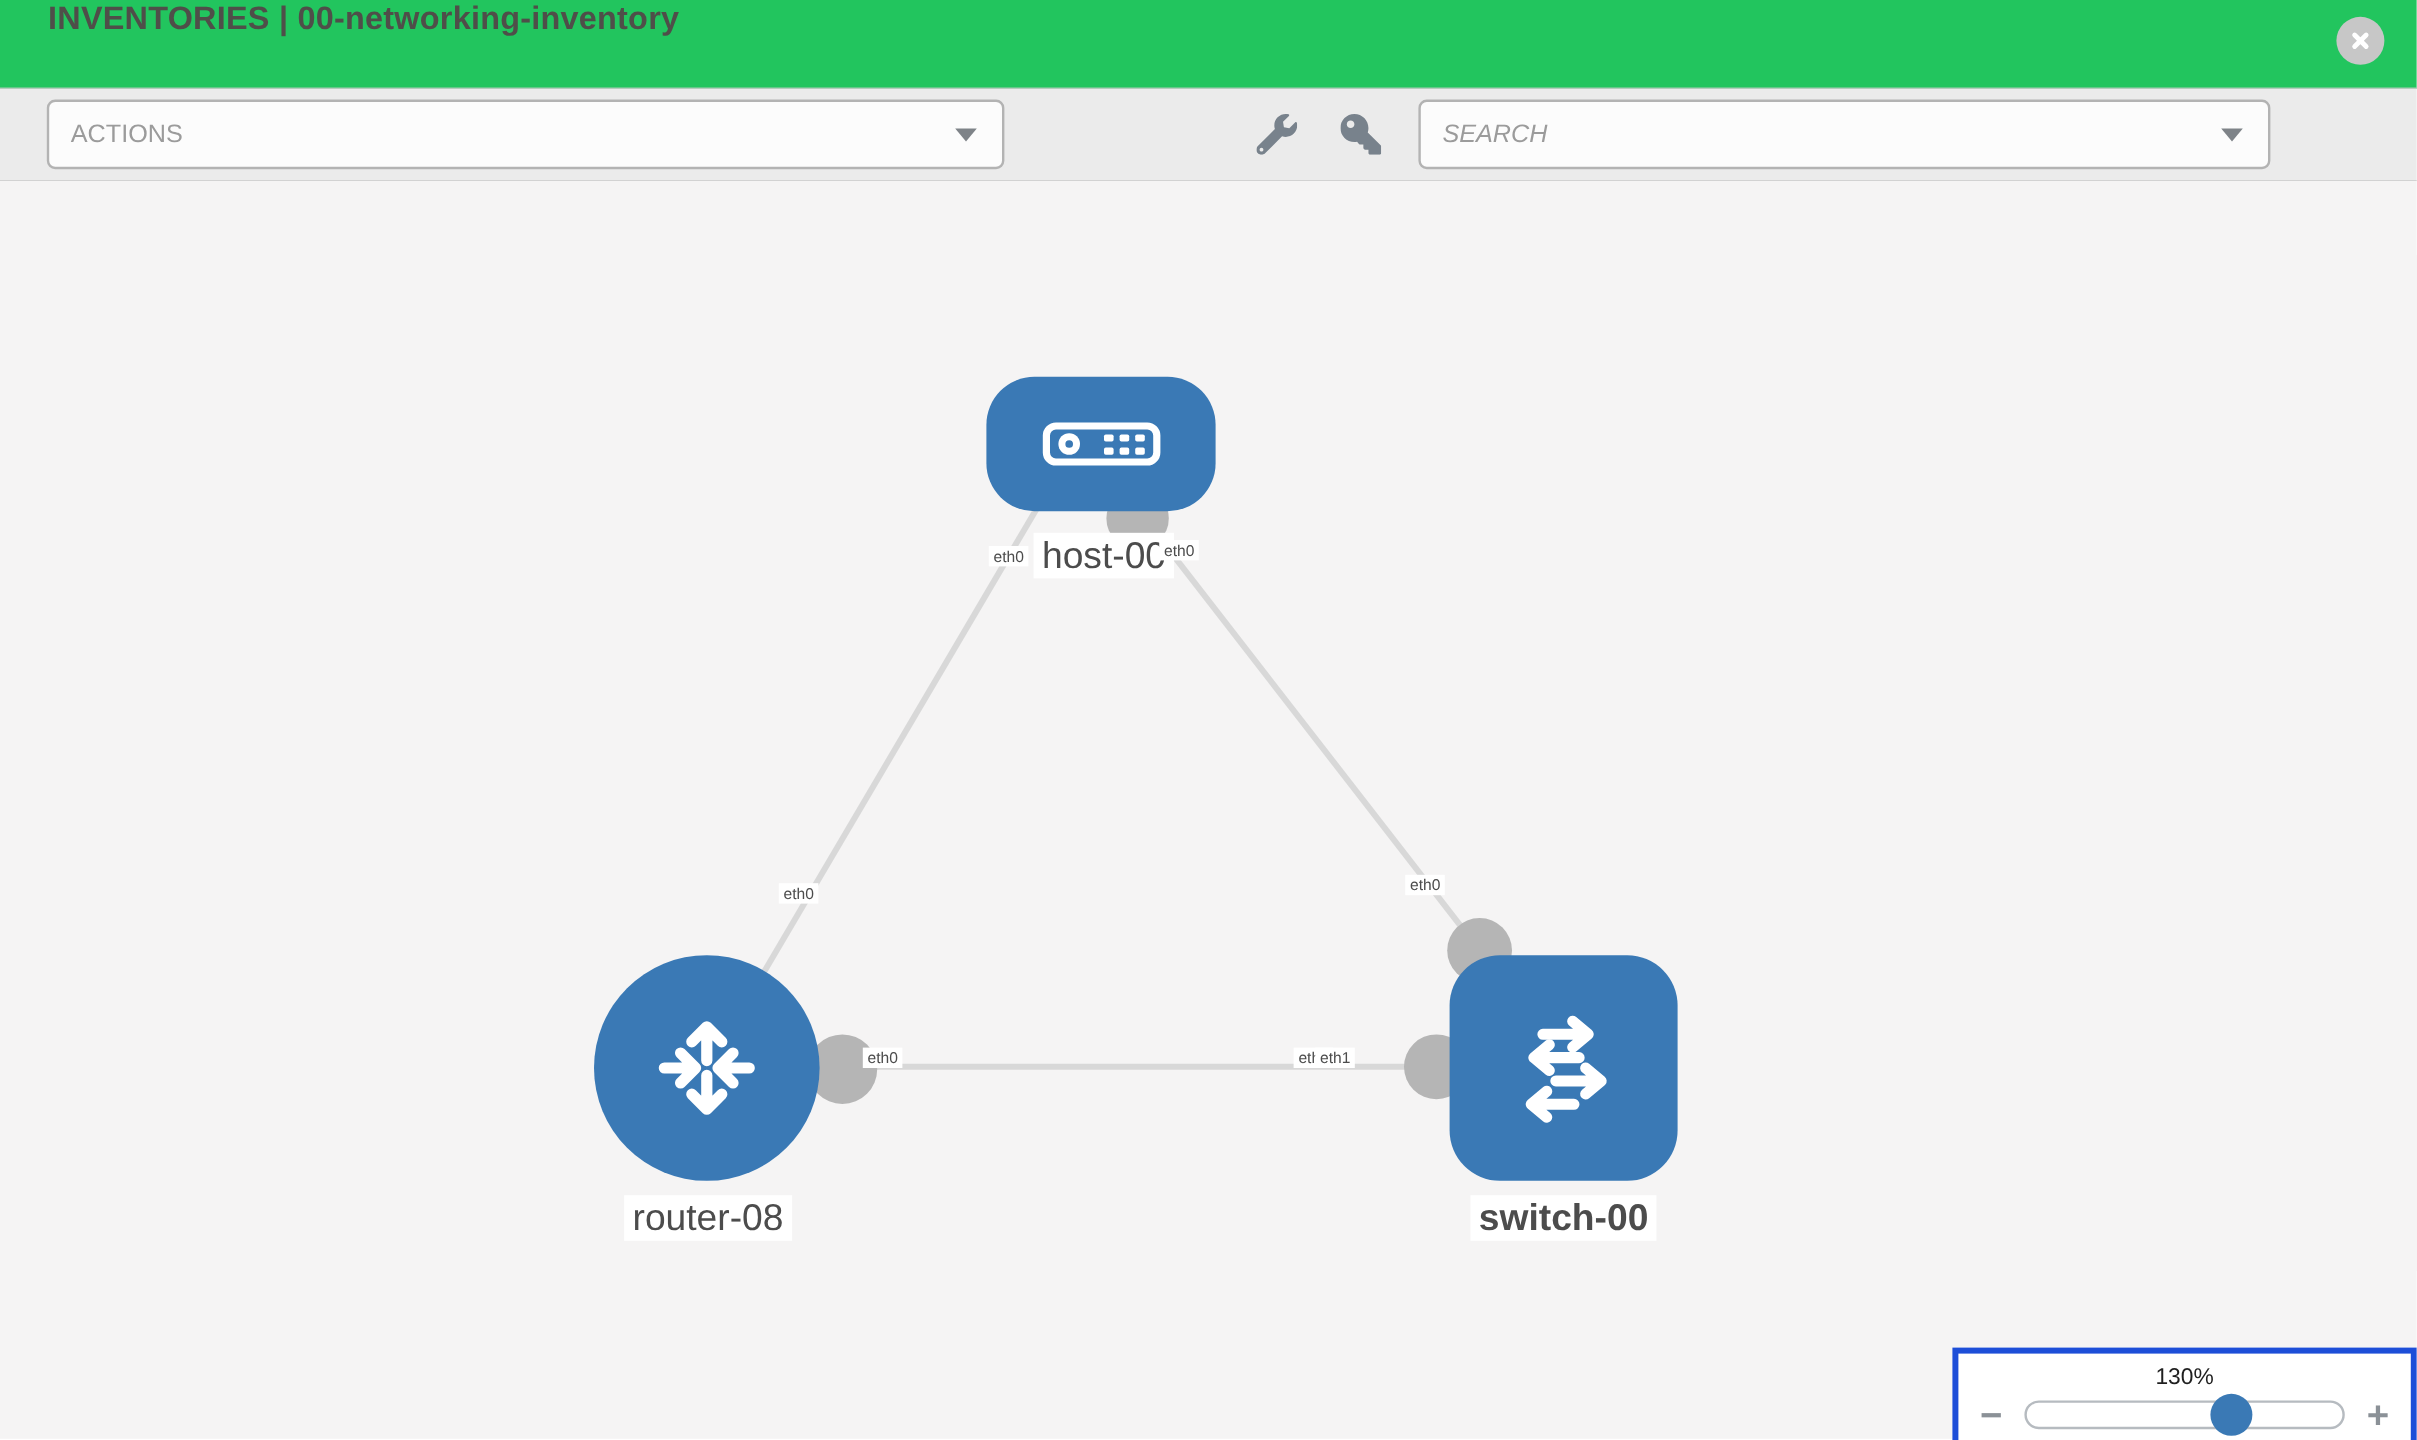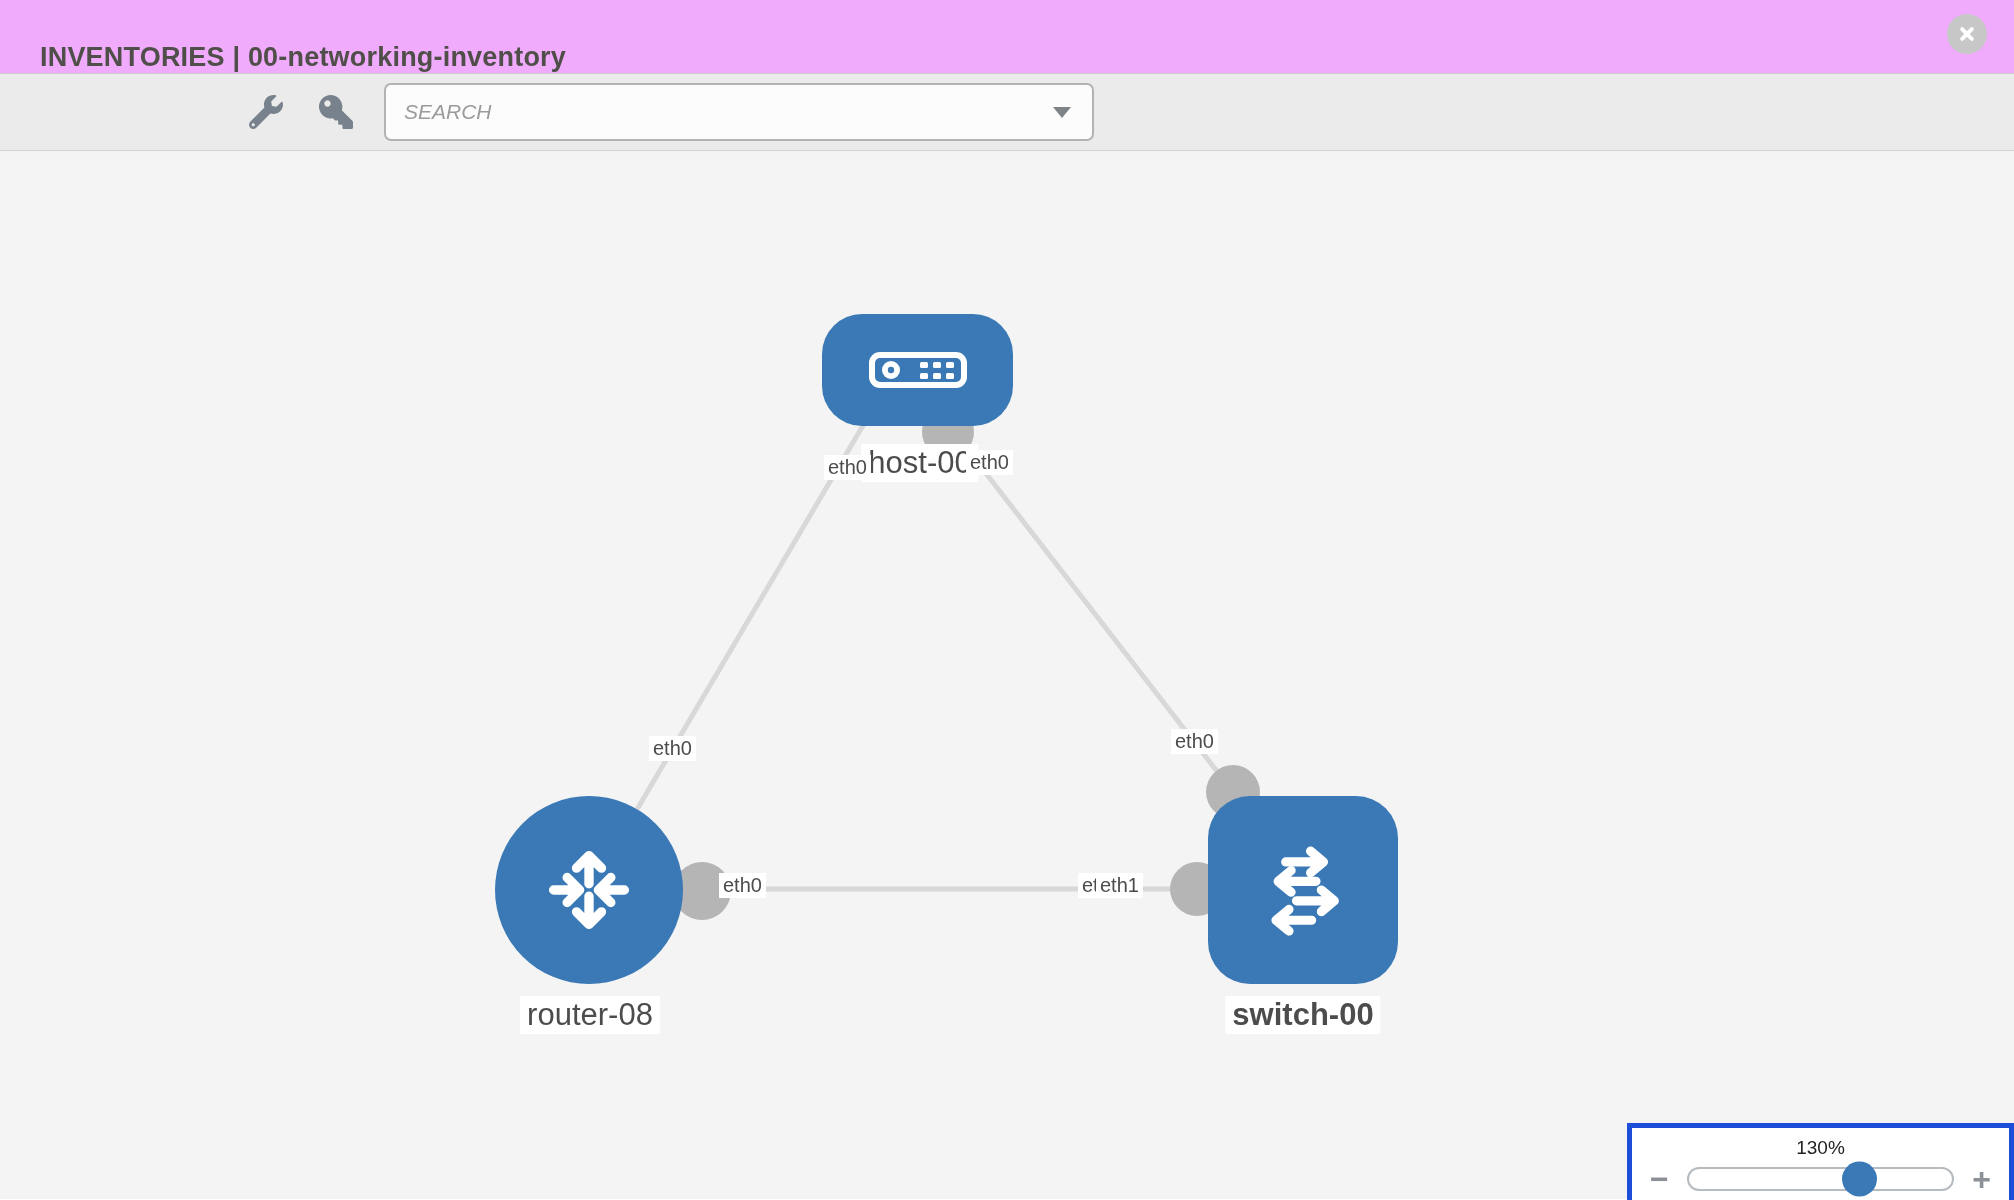--- a/index.html
+++ b/index.html
@@ -1,21 +1,21 @@
 <!DOCTYPE html>
 <html><head>
 <meta charset="utf-8">
 <style>
   * { margin:0; padding:0; box-sizing:border-box; }
   html,body { width:2014px; height:1200px; overflow:hidden;
     font-family:"Liberation Sans","DejaVu Sans",sans-serif; background:#fff; }
 
   
-  .header { position:relative; height:74px; background:#f0abfc;
-    border-bottom:1px solid #cdcdcd; display:flex; align-items:flex-end; padding-left:40px; }
+  .header { position:relative; height:74px; background:#22c55e;
+    border-bottom:1px solid #cdcdcd; display:flex; align-items:flex-start; padding-left:40px; }
   .page-title { font-size:27px; font-weight:bold; color:#4f4e49; letter-spacing:.2px; }
   .close-btn { position:absolute; right:27px; top:14px; width:40px; height:40px;
     border:none; border-radius:50%; background:#c7c7c7; cursor:pointer;
     display:flex; align-items:center; justify-content:center; }
 
   
   .toolbar { height:77px; background:#ebebeb; border-bottom:1px solid #d2d2d2;
     display:flex; align-items:center; padding:0 39px; }
   .select-box { height:58px; background:#fcfcfc; border:2px solid #b3b3b3; border-radius:7px;
     display:flex; align-items:center; padding:0 18px; position:relative;
@@ -38,21 +38,21 @@
   .port { fill:#b5b5b5; }
 
   .node { position:absolute; background:#3a79b5; display:flex;
     align-items:center; justify-content:center; cursor:pointer; }
   .node-host   { left:822px; top:163px; width:191px; height:112px; border-radius:40px; }
   .node-router { left:495px; top:645px; width:188px; height:188px; border-radius:50%; }
   .node-switch { left:1208px; top:645px; width:190px; height:188px; border-radius:42px; }
 
   .graph-label { position:absolute; background:#ffffff; color:#4c4c4c; white-space:nowrap; }
   .node-label { font-size:31px; padding:1px 7px; transform:translateX(-50%); }
-  .if-label   { font-size:20px; padding:1px 4px; }
+  .if-label   { font-size:13px; padding:1px 4px; }
 
   
   .zoom-panel { position:absolute; right:0; top:934px; width:387px; height:114px;
     background:#ffffff; border:5px solid #1d4ed8;margin-top:38px; }
   .zoom-value { text-align:center; margin-top:9px; font-size:19px; color:#1f1f1f; }
   .zoom-row { display:flex; align-items:center; padding:0 14px; margin-top:5px; }
   .zoom-minus,.zoom-plus { font-size:32px; font-weight:bold; color:#8b9197;
     background:none; border:none; line-height:30px; cursor:pointer; padding:0 4px; }
   .zoom-track { flex:1; height:24px; margin:0 14px; background:#fff;
     border:2px solid #b6bbc0; border-radius:13px; position:relative; cursor:pointer; }
@@ -65,20 +65,24 @@
 <div class="header">
   <span class="page-title">INVENTORIES | 00-networking-inventory</span>
   <button class="close-btn">
     <svg width="20" height="20" viewBox="0 0 20 20">
       <path d="M5.2 5.2 L14.8 14.8 M14.8 5.2 L5.2 14.8" stroke="#ffffff" stroke-width="4" stroke-linecap="round" fill="none"></path>
     </svg>
   </button>
 </div>
 
 <div class="toolbar">
+  <div class="select-box actions-box">
+    <span>ACTIONS</span>
+    <span class="caret"></span>
+  </div>
 
   <button class="icon-btn wrench">
     <svg width="34" height="34" viewBox="0 0 512 512">
       <path d="M507.73 109.1c-2.24-9.03-13.54-12.09-20.12-5.51l-74.36 74.36-67.88-11.31-11.31-67.88 74.36-74.36c6.62-6.62 3.43-17.9-5.66-20.16-47.38-11.74-99.55.91-136.58 37.93-39.64 39.64-50.55 97.1-34.05 147.2L18.74 402.76c-24.99 24.99-24.99 65.51 0 90.5 24.99 24.99 65.51 24.99 90.5 0l213.21-213.21c50.12 16.71 107.47 5.68 147.37-34.22 37.07-37.07 49.7-89.32 37.91-136.73zM64 472c-13.25 0-24-10.75-24-24 0-13.26 10.75-24 24-24s24 10.74 24 24c0 13.25-10.75 24-24 24z"></path>
     </svg>
   </button>
 
   <button class="icon-btn key">
     <svg width="34" height="34" viewBox="0 0 512 512">
       <path transform="scale(-1,1) translate(-512,0)" d="M512 176.001C512 273.203 433.202 352 336 352c-11.22 0-22.19-1.062-32.827-3.069l-24.012 27.014A23.999 23.999 0 0 1 261.223 384H224v40c0 13.255-10.745 24-24 24h-40v40c0 13.255-10.745 24-24 24H24c-13.255 0-24-10.745-24-24v-78.059c0-6.365 2.529-12.47 7.029-16.971l161.802-161.802C163.108 213.814 160 195.271 160 176 160 78.798 238.797.001 335.999 0 433.488-.001 512 78.511 512 176.001zM336 128c0 26.51 21.49 48 48 48s48-21.49 48-48-21.49-48-48-48-48 21.49-48 48z"></path>

